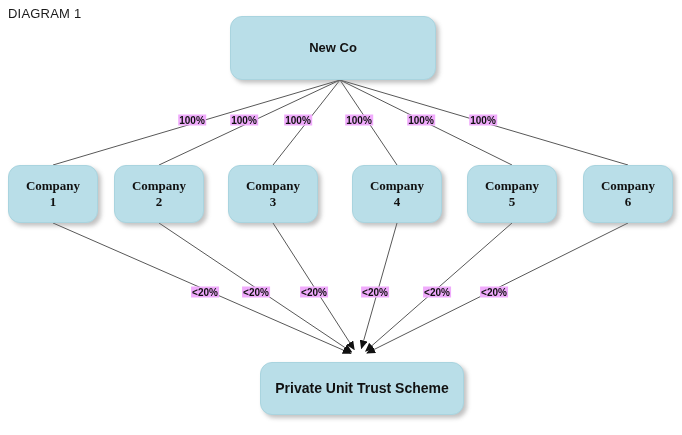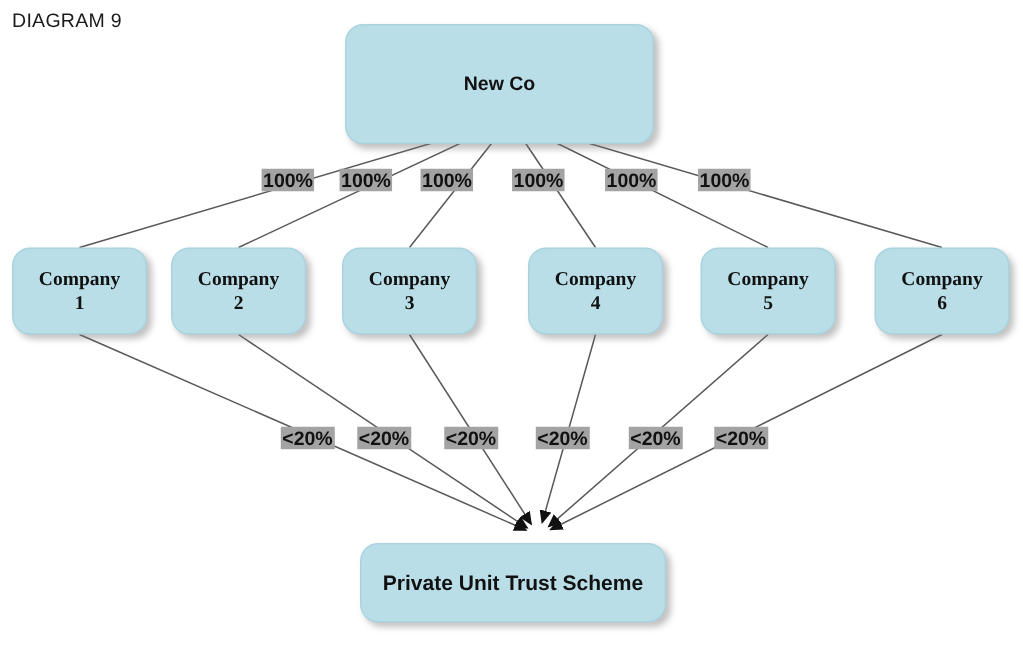--- a/index.html
+++ b/index.html
@@ -53,36 +53,36 @@
     font-weight: bold;
     z-index: 3;
     line-height: 1.25;
   }
   .node-newco { font-size: 13px; }
   .node-company { font-size: 13px; font-family: Liberation Serif, serif; }
   .node-trust { font-size: 14px; }
   .node-label { display: block; white-space: pre-line; }
   .edge-label {
     position: absolute;
-    font-size: 13px;
+    font-size: 10px;
     font-weight: bold;
     color: #111111;
     z-index: 4;
     white-space: nowrap;
     transform: translate(-50%, -50%);
-    background: #a3a3a3;
+    background: #f0abfc;
     padding: 0 1px;
   }
 </style>
 </head>
 <body>
 
 <div id="canvas">
 
-  <div class="title">DIAGRAM 9</div>
+  <div class="title">DIAGRAM 1</div>
 
   <svg id="edges" viewBox="0 0 682 435" width="682" height="435" xmlns="http://www.w3.org/2000/svg">
     <defs>
       <marker id="arrowhead" markerWidth="9" markerHeight="8" refX="8" refY="4" orient="auto" markerUnits="userSpaceOnUse">
         <path d="M0,0 L9,4 L0,8 z" fill="#111111"></path>
       </marker>
     </defs>
     <g id="edge-lines-top" stroke="#585858" stroke-width="1" fill="none">
         <line x1="340" y1="80" x2="53" y2="165"></line>
         <line x1="340" y1="80" x2="159" y2="165"></line>
@@ -95,21 +95,21 @@
         <line x1="53" y1="223" x2="350.75582114139365" y2="353.3898040292377" marker-end="url(#arrowhead)"></line>
         <line x1="159" y1="223" x2="351.5230701982613" y2="351.990457032835" marker-end="url(#arrowhead)"></line>
         <line x1="273" y1="223" x2="354.13889672773075" y2="349.4257228083247" marker-end="url(#arrowhead)"></line>
         <line x1="397" y1="223" x2="361.4554169024727" y2="348.34142460707005" marker-end="url(#arrowhead)"></line>
         <line x1="512" y1="223" x2="365.77044829711014" y2="351.0703263280212" marker-end="url(#arrowhead)"></line>
         <line x1="628" y1="223" x2="367.0558252672808" y2="352.9870610192728" marker-end="url(#arrowhead)"></line>
       </g>
   </svg>
 
   <div id="nodes-layer">
-      <div class="node node-newco" style="left: 230px; top: 16px; width: 206px; height: 80px;">
+      <div class="node node-newco" style="left: 230px; top: 16px; width: 206px; height: 64px;">
         <span class="node-label">New Co</span>
       </div>
       <div class="node node-company" style="left: 8px; top: 165px; width: 90px; height: 58px;">
         <span class="node-label">Company
 1</span>
       </div>
       <div class="node node-company" style="left: 114px; top: 165px; width: 90px; height: 58px;">
         <span class="node-label">Company
 2</span>
       </div>
@@ -122,21 +122,21 @@
 4</span>
       </div>
       <div class="node node-company" style="left: 467px; top: 165px; width: 90px; height: 58px;">
         <span class="node-label">Company
 5</span>
       </div>
       <div class="node node-company" style="left: 583px; top: 165px; width: 90px; height: 58px;">
         <span class="node-label">Company
 6</span>
       </div>
-      <div class="node node-trust" style="left: 240px; top: 362px; width: 204px; height: 53px;">
+      <div class="node node-trust" style="left: 260px; top: 362px; width: 204px; height: 53px;">
         <span class="node-label">Private Unit Trust Scheme</span>
       </div>
     </div>
   <div id="labels-layer">
       <div class="edge-label" style="left: 192px; top: 120px;">100%</div>
       <div class="edge-label" style="left: 244px; top: 120px;">100%</div>
       <div class="edge-label" style="left: 298px; top: 120px;">100%</div>
       <div class="edge-label" style="left: 359px; top: 120px;">100%</div>
       <div class="edge-label" style="left: 421px; top: 120px;">100%</div>
       <div class="edge-label" style="left: 483px; top: 120px;">100%</div>

